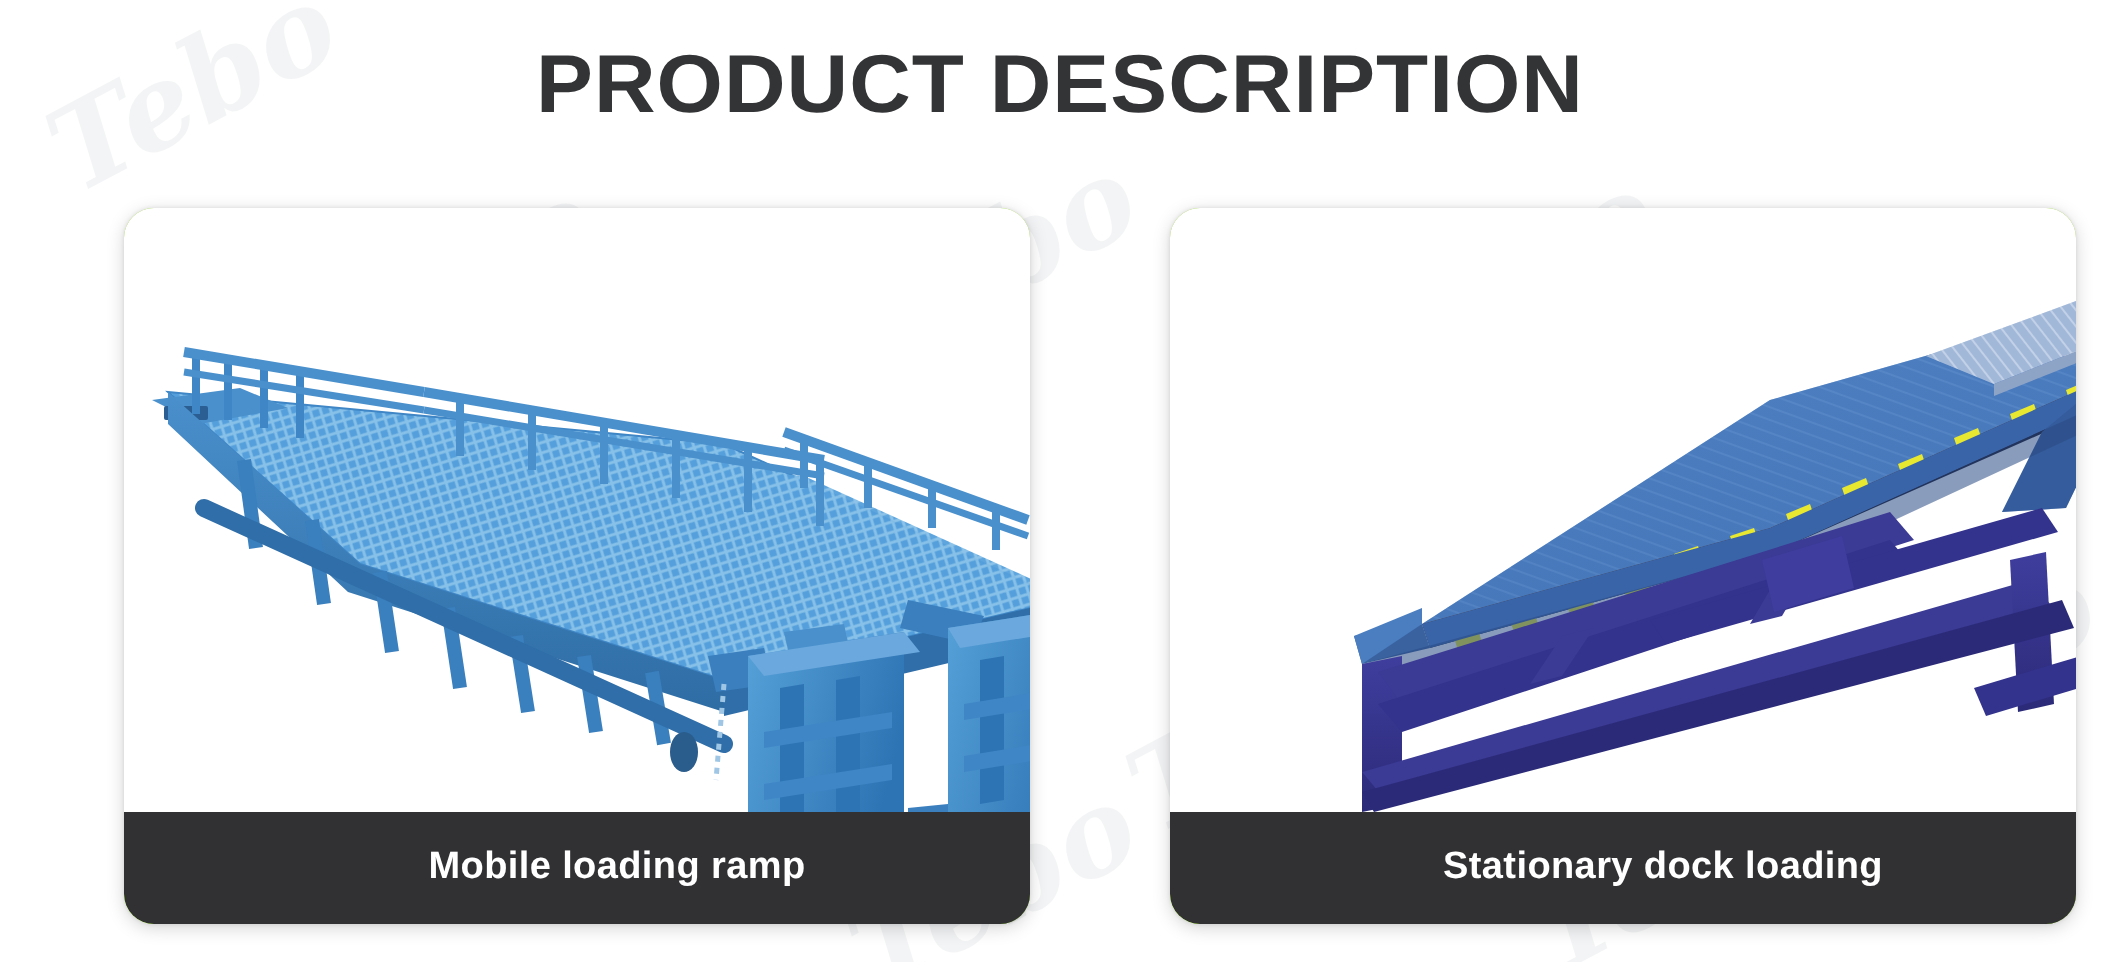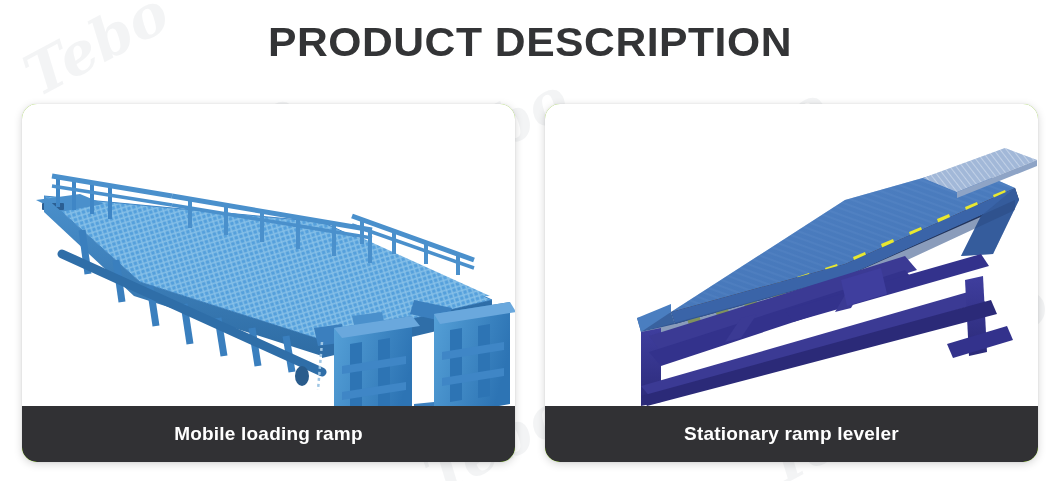--- a/index.html
+++ b/index.html
@@ -61,20 +61,21 @@
     z-index: 8;
   }
   .card {
     position: relative;
     width: 493px;
     height: 358px;
     background: #84cc16;
     border-radius: 15px;
     box-shadow: 0 2px 9px rgba(0,0,0,0.17), 0 0 2px rgba(0,0,0,0.10);
     overflow: hidden;
+    margin-left: 40px;
   }
   .photo {
     position: absolute;
     top: 0; left: 0;
     width: 493px;
     height: 302px;
     background: #ffffff;
     overflow: hidden;
   }
   .caption {
@@ -314,21 +315,21 @@
             <polygon points="290,208 306,204 320,180 304,184"></polygon>
           </g>
 
           <polygon points="296,176 336,164 342,190 302,202" fill="#3f3e9e"></polygon>
         </g>
 
         <polygon points="402,240 462,222 468,236 408,254" fill="#33328c"></polygon>
       </svg>
     </div>
     <div class="caption">
-      <span class="caption-text">Stationary ramp leveler</span>
+      <span class="caption-text">Stationary dock loading</span>
     </div>
   </div>
 
 </div>
 
 <div class="watermark-layer">
   <div class="wm" style="left:150px; top:108px; font-size:58px;">Tebo</div>
   <div class="wm" style="left:420px; top:96px; font-size:58px;">Tebo</div>
   <div class="wm" style="left:680px; top:104px; font-size:58px;">Tebo</div>
   <div class="wm" style="left:900px; top:300px; font-size:58px;">Tebo</div>

